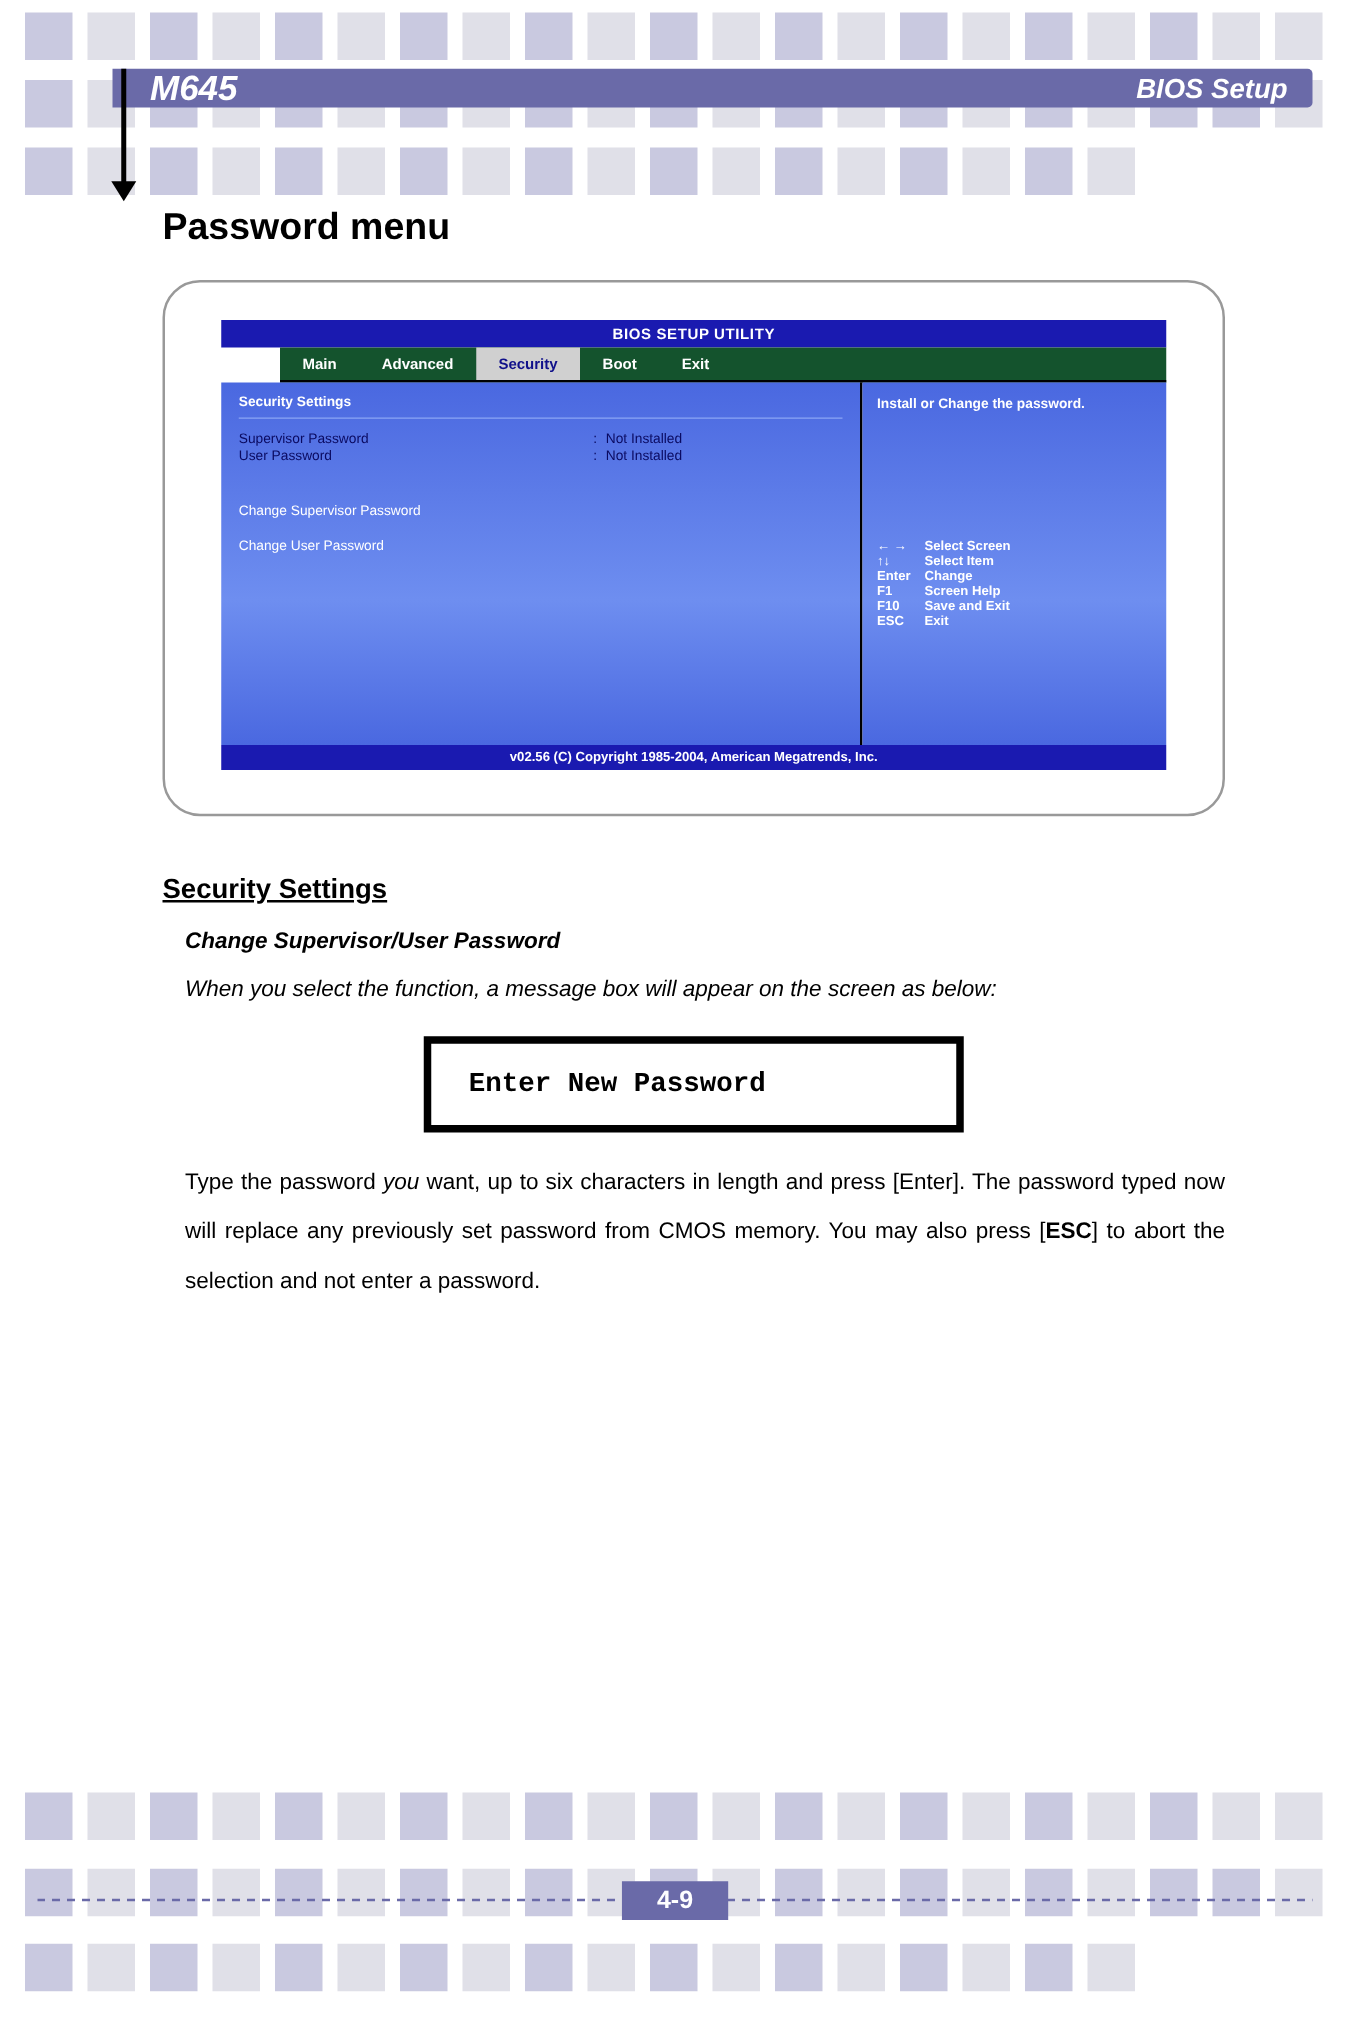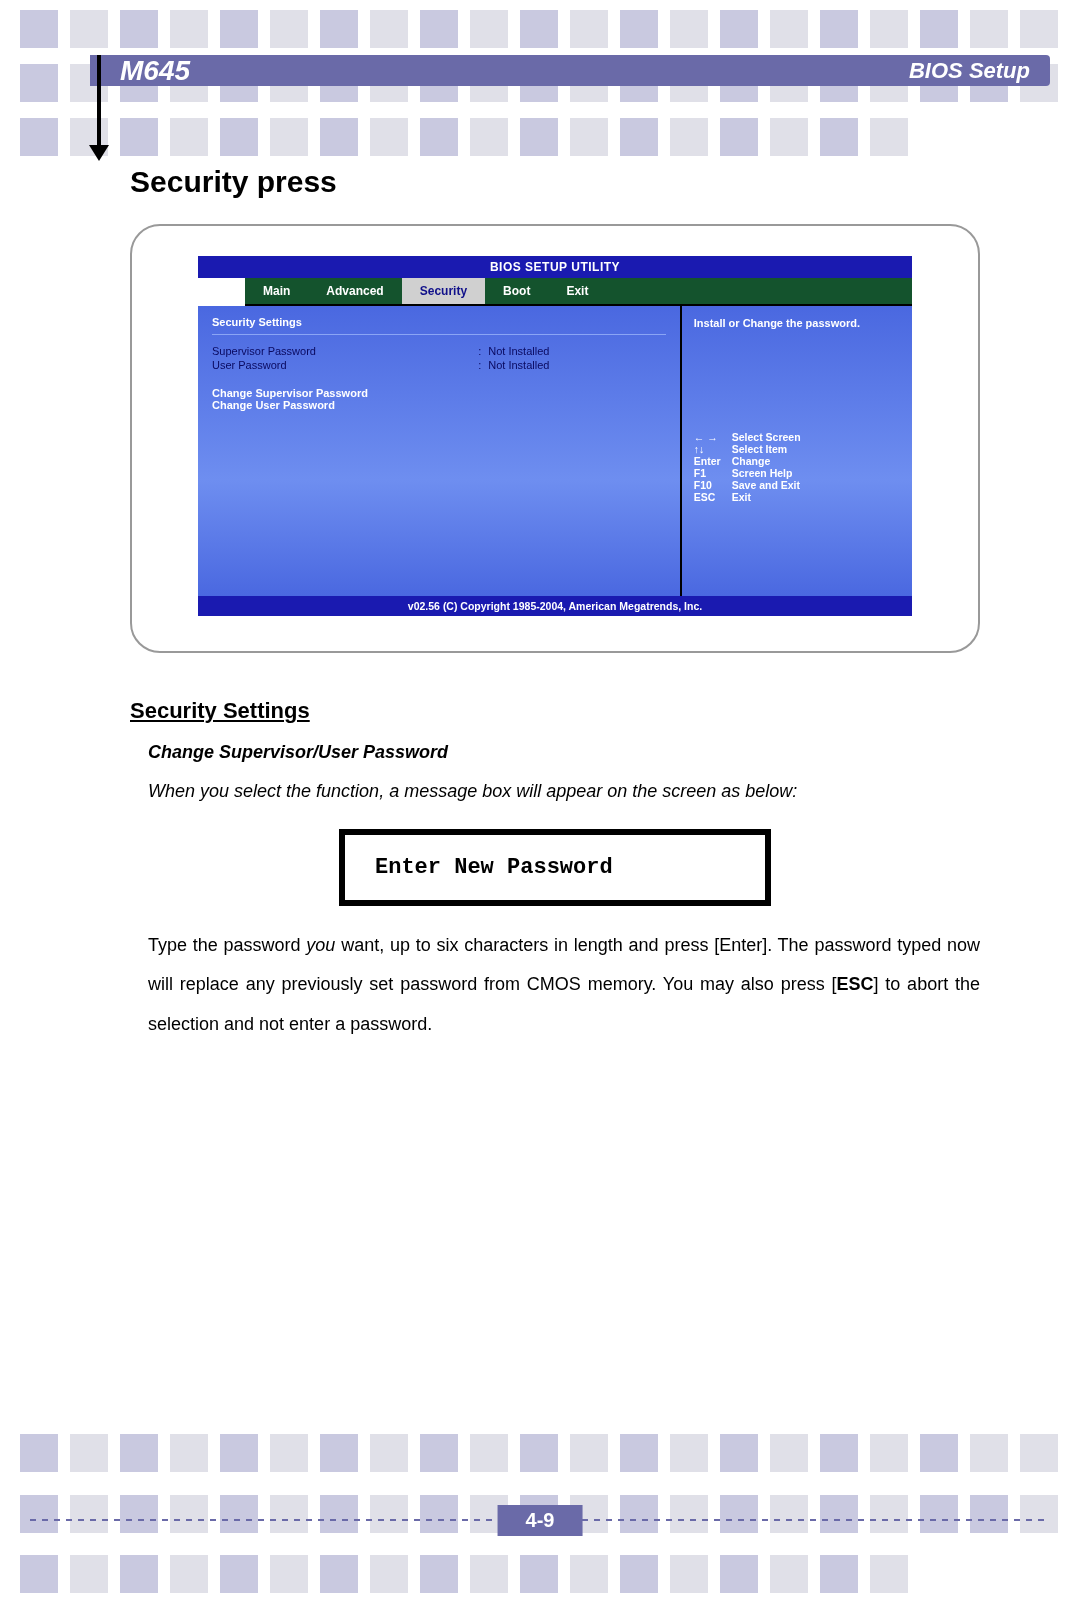--- a/index.html
+++ b/index.html
@@ -82,21 +82,21 @@
     z-index: 2;
   }
   h1.title {
     font-size: 30px;
     font-weight: bold;
     margin: 0 0 25px 0;
   }
   .bios-card {
     border: 2px solid #999;
     border-radius: 30px;
-    padding: 30px 66px 35px;
+    padding: 30px 45px 35px;
     background: #fff;
   }
   .bios-screen {
     width: 100%;
     font-family: Arial, sans-serif;
     font-size: 12px;
     color: #fff;
   }
   .bios-titlebar {
     background: #1a1ab0;
@@ -144,21 +144,21 @@
     color: #fff;
     font-weight: bold;
     border-bottom: 1px solid #8aa5f5;
     padding-bottom: 6px;
     margin-bottom: 10px;
   }
   .bios-row { display: flex; margin: 2px 0; color: #0a0a60; font-weight: normal;}
   .bios-row .k { flex: 1.5; }
   .bios-row .c { width: 10px; }
   .bios-row .v { flex: 1; }
-  .bios-link { color: #fff; font-weight: bold; margin-top: 0; }
+  .bios-link { color: #fff; font-weight: normal; margin-top: 16px; }
   .bios-help { color: #fff; font-weight: bold; line-height: 1.4;}
   .bios-keys { color: #fff; font-weight: bold; font-size: 10.5px; margin-top: 100px;}
   .bios-keys .kr { display: flex; }
   .bios-keys .kk { width: 38px; }
   .bios-footer {
     background: #1a1ab0;
     color: #fff;
     text-align: center;
     font-size: 10.5px;
     padding: 4px 0;
@@ -350,21 +350,21 @@
   </div>
 
 <div class="header-bar">
   <span class="model">M645</span>
   <span class="section">BIOS Setup</span>
 </div>
 <div class="side-line"></div>
 <div class="arrow-down"></div>
 
 <div class="content">
-  <h1 class="title">Security press</h1>
+  <h1 class="title">Password menu</h1>
 
   <div class="bios-card">
     <div class="bios-screen">
       <div class="bios-titlebar">BIOS SETUP UTILITY</div>
       <div class="bios-menubar">
         <div class="bios-tab">Main</div>
         <div class="bios-tab">Advanced</div>
         <div class="bios-tab active">Security</div>
         <div class="bios-tab">Boot</div>
         <div class="bios-tab">Exit</div>

